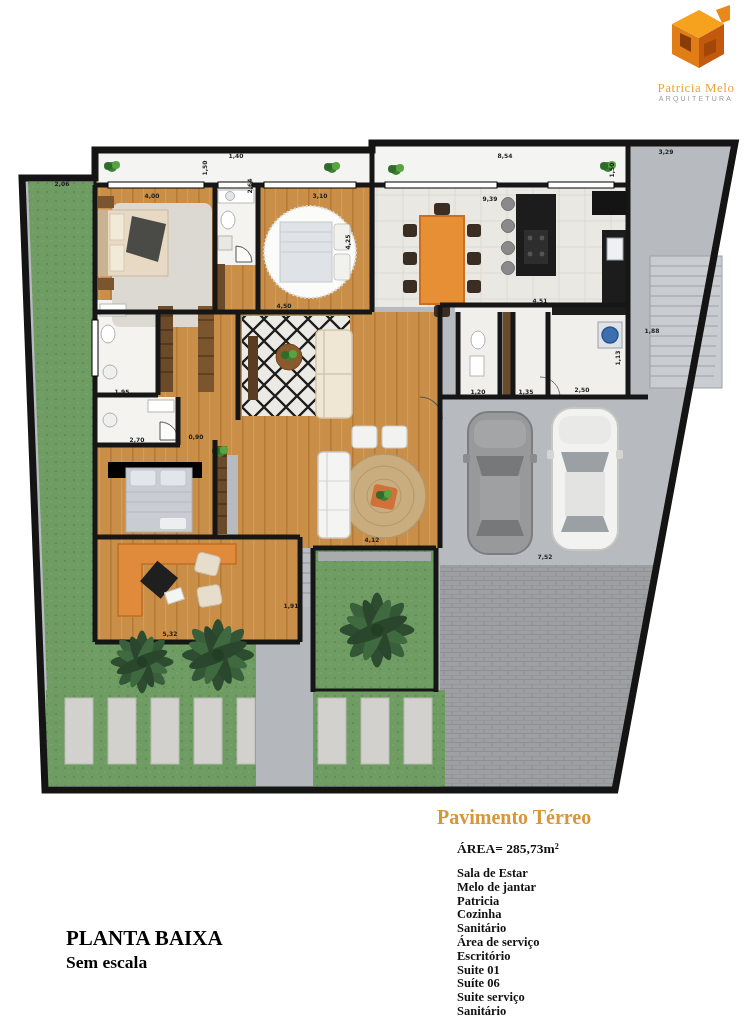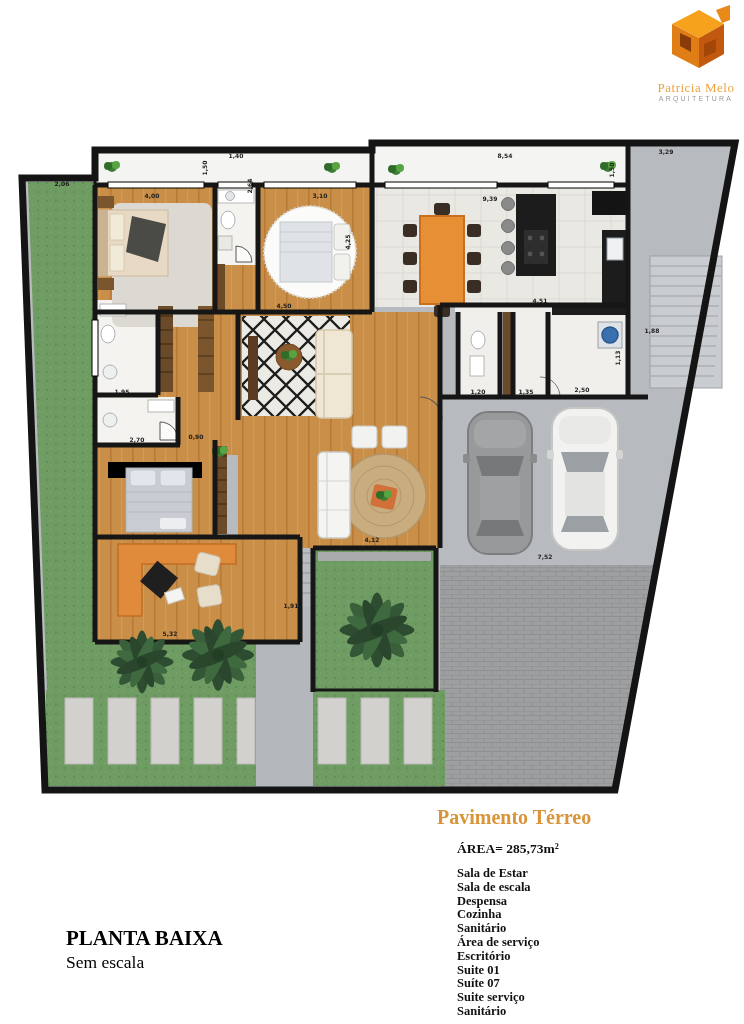--- a/index.html
+++ b/index.html
@@ -6,21 +6,21 @@
   body{width:744px;height:1024px;position:relative;background:#ffffff;overflow:hidden;
        font-family:"Liberation Serif", serif;}
   #plan-svg{position:absolute;left:0;top:0;}
   .abs{position:absolute;}
   .logo-name{font-size:13px;color:#eca43e;letter-spacing:.5px;}
   .logo-sub{font-size:7px;color:#9b9b9b;letter-spacing:2.2px;font-family:"Liberation Sans",sans-serif;}
   .legend-heading{font-size:20px;font-weight:bold;color:#d8953a;}
   .legend-area{font-size:13.5px;font-weight:bold;color:#111;font-family:Liberation Serif, serif;}
   .legend-room{font-size:12.5px;font-weight:bold;color:#111;line-height:13.8px;}
   .footer-title{font-size:21px;font-weight:bold;color:#000;line-height:24px;}
-  .footer-sub{font-size:17.5px;font-weight:normal;color:#000;}
+  .footer-sub{font-size:17.5px;font-weight:bold;color:#000;}
   .dim{font-family:"DejaVu Sans",sans-serif;font-size:6px;font-weight:bold;fill:#1c1c1c;}
 </style>
 </head>
 <body>
 
 <svg id="plan-svg" width="744" height="1024" viewBox="0 0 744 1024">
   <defs>
     <pattern id="grassP" width="9" height="9" patternUnits="userSpaceOnUse">
       <rect width="9" height="9" fill="#6f9c63"></rect>
       <circle cx="2" cy="3" r="1.1" fill="#5f8b55"></circle>
@@ -330,26 +330,26 @@
   </g>
 </svg>
 
 <div class="abs logo-name" style="left:646px;top:80px;width:100px;text-align:center;">Patricia Melo</div>
 <div class="abs logo-sub" style="left:646px;top:95px;width:100px;text-align:center;">ARQUITETURA</div>
 
 <div class="abs legend-heading" style="left:437px;top:806px;">Pavimento Térreo</div>
 <div class="abs legend-area" style="left:457px;top:841px;">ÁREA= 285,73m²</div>
 <div class="abs" style="left:457px;top:867px;">
   <div class="legend-room">Sala de Estar</div>
-  <div class="legend-room">Sala de escala</div>
-  <div class="legend-room">Despensa</div>
+  <div class="legend-room">Melo de jantar</div>
+  <div class="legend-room">Patricia</div>
   <div class="legend-room">Cozinha</div>
   <div class="legend-room">Sanitário</div>
   <div class="legend-room">Área de serviço</div>
   <div class="legend-room">Escritório</div>
   <div class="legend-room">Suite 01</div>
-  <div class="legend-room">Suíte 07</div>
+  <div class="legend-room">Suíte 06</div>
   <div class="legend-room">Suite serviço</div>
   <div class="legend-room">Sanitário</div>
 </div>
 
 <div class="abs footer-title" style="left:66px;top:926px;">PLANTA BAIXA</div>
 <div class="abs footer-sub" style="left:66px;top:952px;">Sem escala</div>
 
 </body></html>

